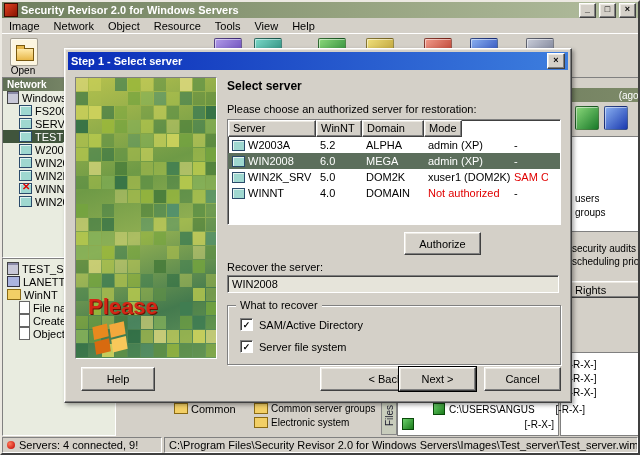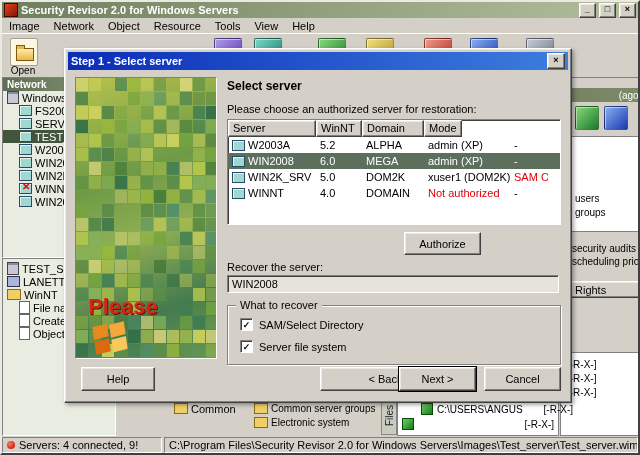--- a/index.html
+++ b/index.html
@@ -217,21 +217,21 @@
 <div class="abs tree-row" style="left:250px;top:402px;width:130px;">
   <span class="mini-folder"></span>
   <span class="frag">Common server groups</span>
 </div>
 <div class="abs tree-row" style="left:250px;top:416px;width:130px;">
   <span class="mini-folder"></span>
   <span class="frag">Electronic system</span>
 </div>
 <div class="abs vtab" style="left:381px;top:395px;width:14px;height:38px;">Files</div>
 <div class="abs white-list" style="left:397px;top:398px;width:160px;height:36px;">
-  <div class="acl-row" style="position:absolute;left:4px;top:4px;width:152px;padding-left:19px;">
+  <div class="acl-row" style="position:absolute;left:16px;top:4px;width:152px;padding-left:19px;">
     <span class="mini-green"></span>
     <span class="frag" style="flex:1;">C:\USERS\ANGUS</span>
     <span>[-R-X-]</span>
   </div>
   <div class="acl-row" style="position:absolute;left:4px;top:19px;width:152px;justify-content:flex-end;">
     <span class="mini-green"></span>
     <span style="flex:1;"></span>
     <span>[-R-X-]</span>
   </div>
 </div>
@@ -502,21 +502,21 @@
 
   <div class="abs btn raised" style="left:339px;top:183px;width:75px;height:21px;">Authorize</div>
 
   <div class="abs" style="left:162px;top:212px;">Recover the server:</div>
   <div class="abs sunken" style="left:162px;top:226px;width:332px;height:18px;background:#e6e4da;display:flex;align-items:center;padding:0 4px;box-sizing:border-box;">WIN2008</div>
 
   <div class="groupbox" style="left:162px;top:256px;width:332px;height:58px;">
     <div class="legend">What to recover</div>
     <div class="opt-row" style="left:12px;top:12px;">
       <span class="cb sunken">✓</span>
-      <span>SAM/Select Directory</span>
+      <span>SAM/Active Directory</span>
     </div>
     <div class="opt-row" style="left:12px;top:34px;">
       <span class="cb sunken">✓</span>
       <span>Server file system</span>
     </div>
   </div>
 
   <div class="abs btn raised" style="left:16px;top:318px;width:72px;height:22px;">Help</div>
   <div class="abs btn raised" style="left:255px;top:318px;width:75px;height:22px;padding-left:27px;">&lt; Back</div>
   <div class="abs btn raised default" style="left:334px;top:318px;width:75px;height:22px;">Next &gt;</div>

